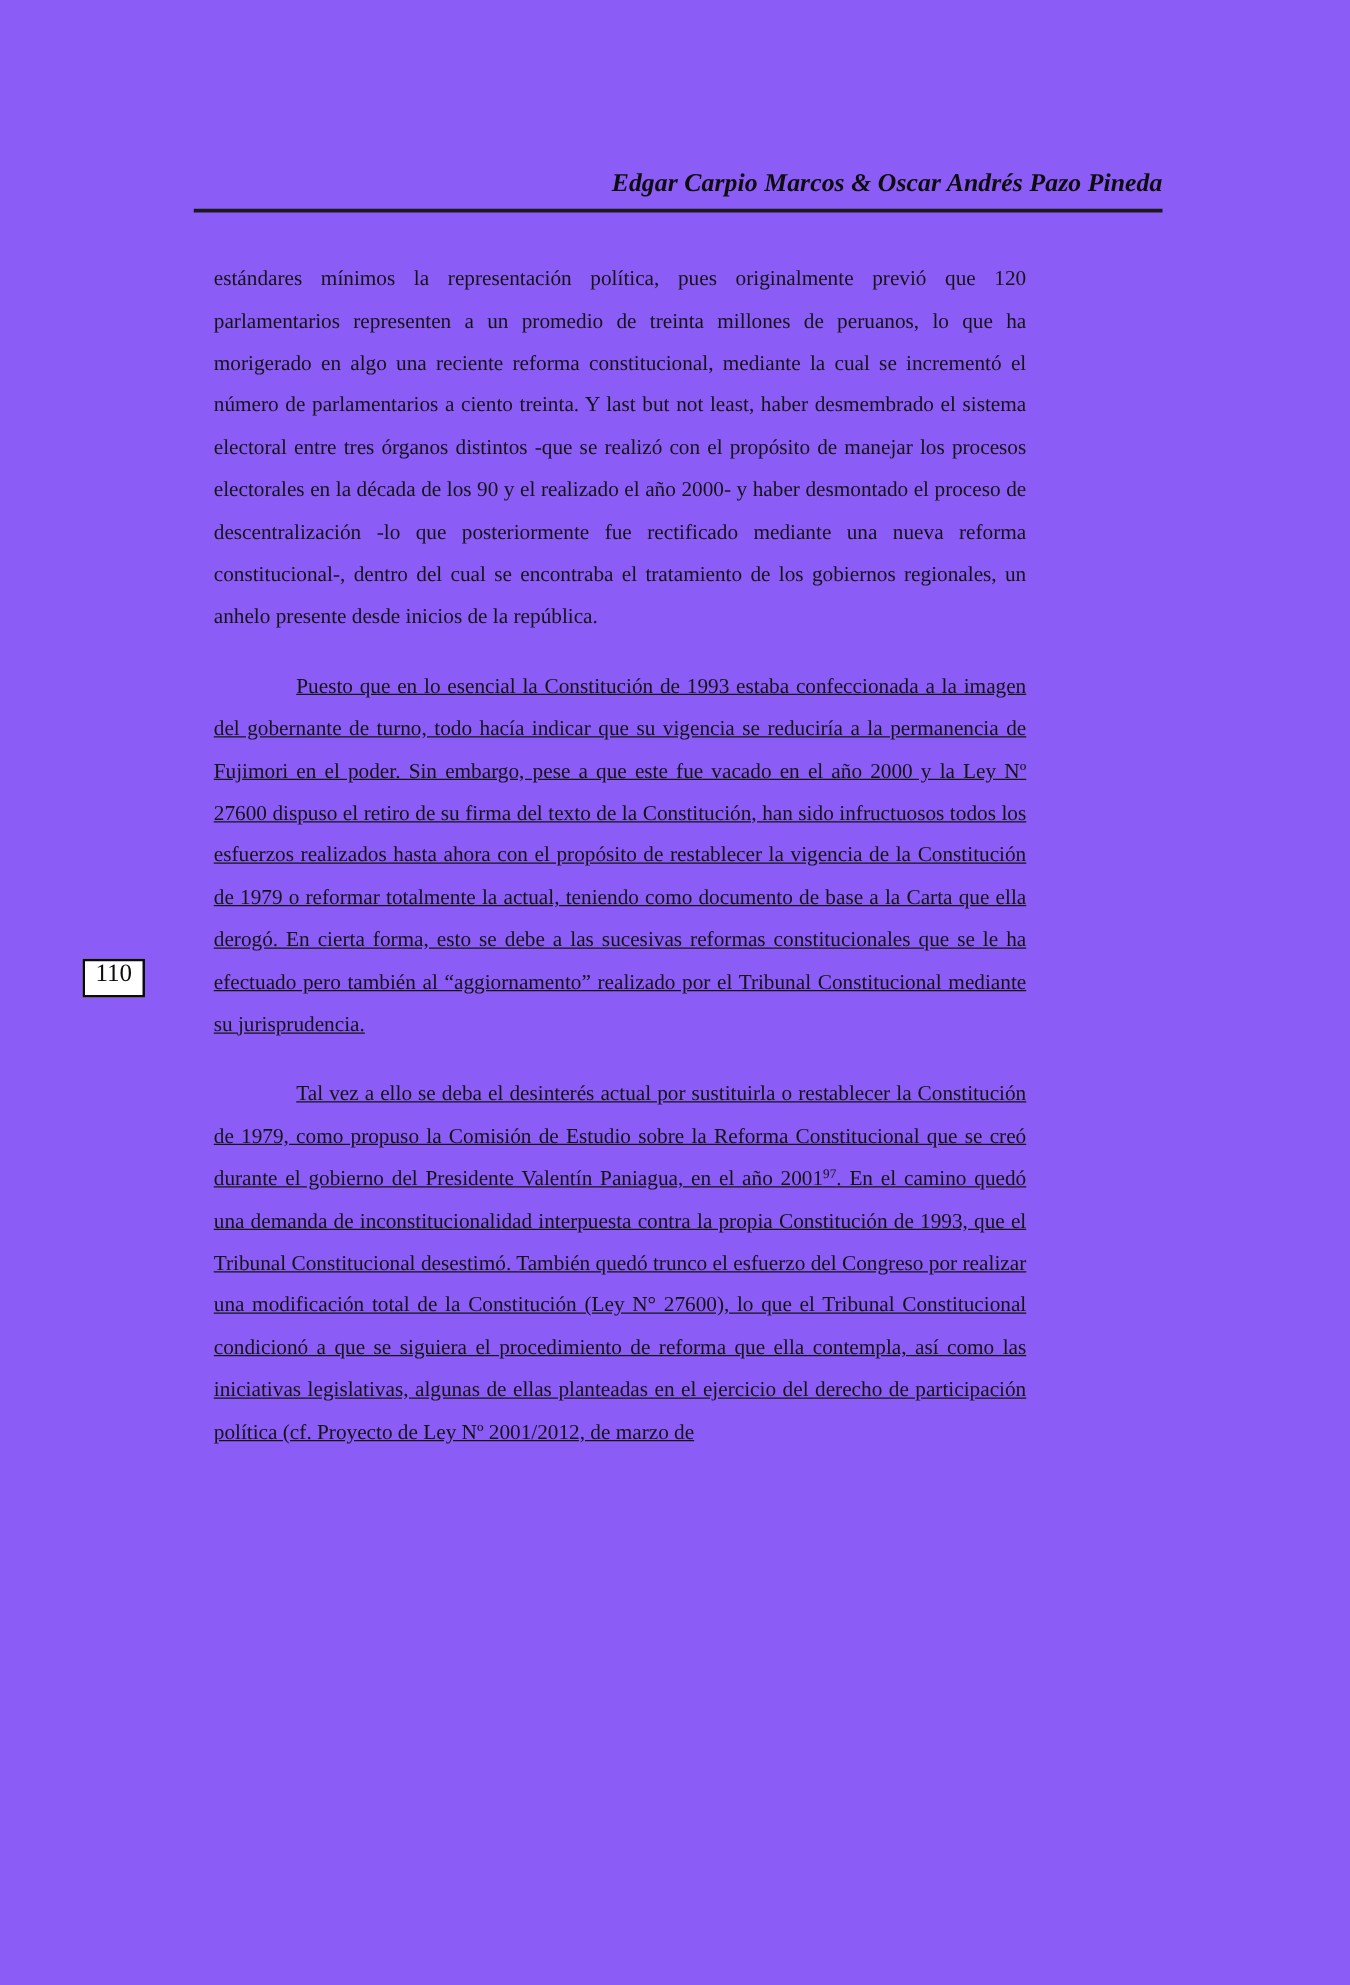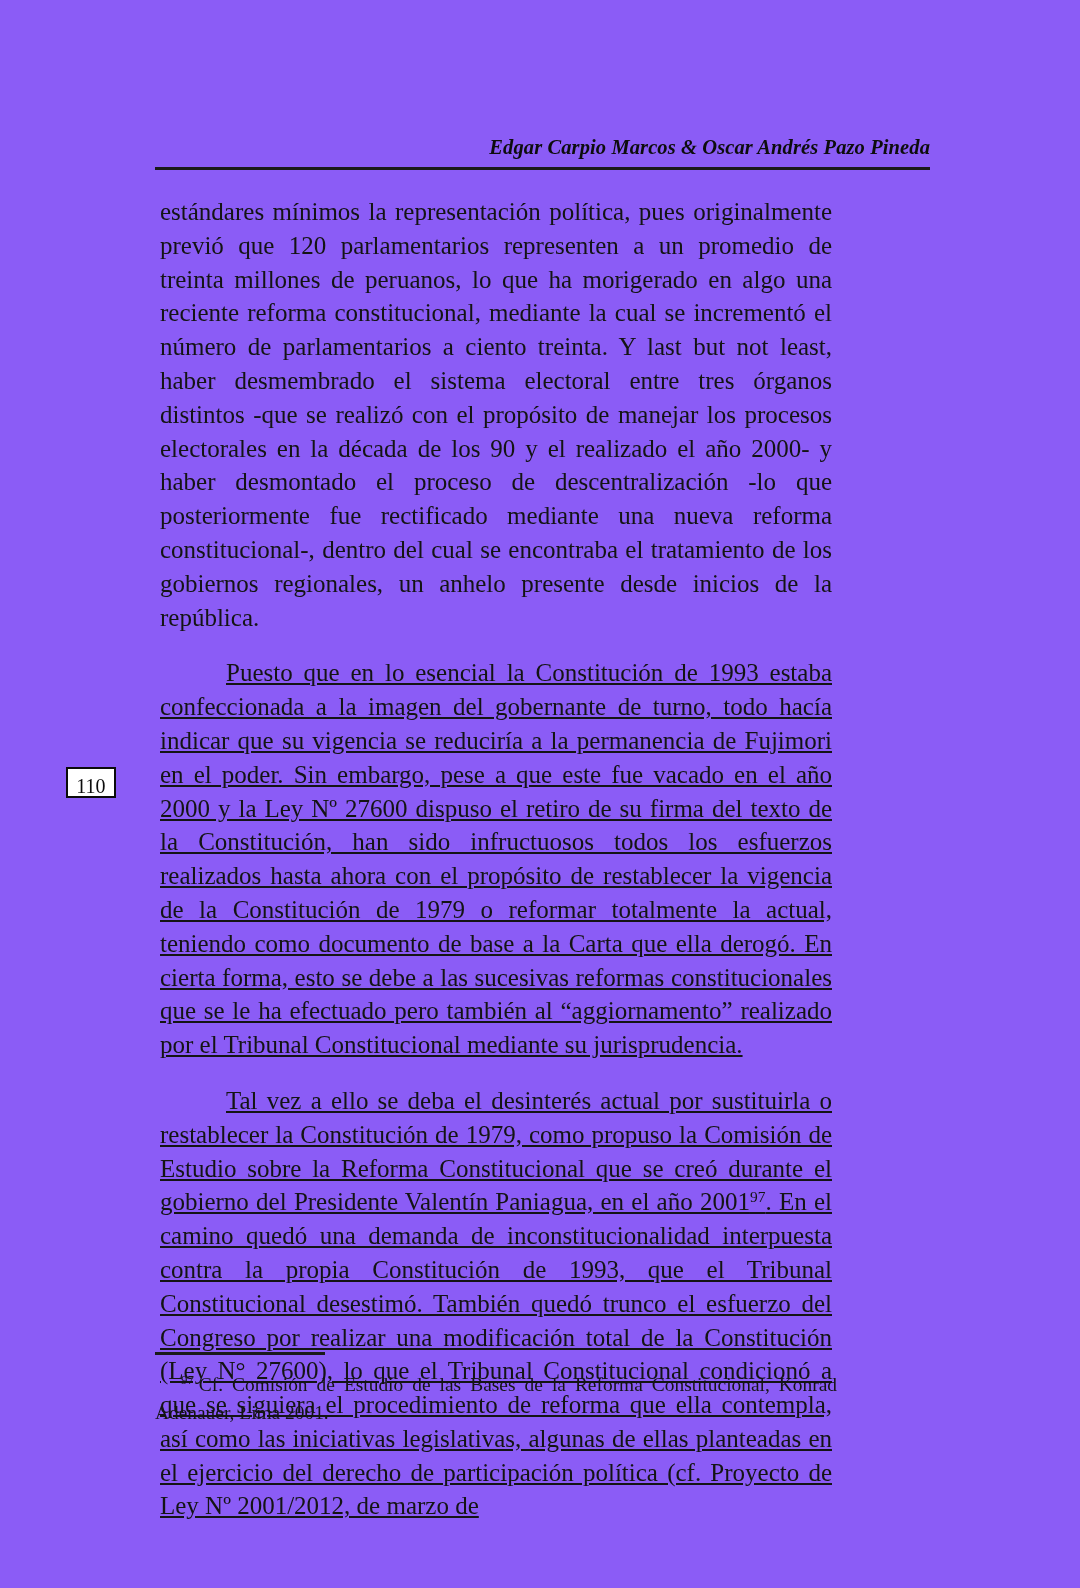--- a/index.html
+++ b/index.html
@@ -44,42 +44,42 @@
   
   .folio-box {
     position: absolute;
     left: 66px;
     top: 767px;
     width: 50px;
     height: 31px;
     border: 2.5px solid #0b0b0b;
     box-sizing: border-box;
     display: flex;
-    align-items: flex-end;
+    align-items: flex-start;
     justify-content: center;
     background: #ffffff;
   }
   .folio-box .folio-num {
     font-size: 20px;
     line-height: 1;
     color: #0d0d0d;
   }
 
   
   .column {
     position: absolute;
     left: 155px;
     top: 190px;
     width: 682px;
   }
   p.body {
-    margin: 5px;
+    margin: 16px;
     text-align: justify;
     text-justify: inter-word;
-    font-size: 25px;
+    font-size: 17px;
     line-height: 33.8px;
     color: #141414;
     -webkit-hyphens: none;
     hyphens: none;
   }
   p.body + p.body {
     margin-top: 22px;
   }
   p.body.indent {
     text-indent: 66px;
@@ -141,18 +141,14 @@
   <div class="column">
 
     <p class="body">estándares mínimos la representación política, pues originalmente previó que 120 parlamentarios representen a un promedio de treinta millones de peruanos, lo que ha morigerado en algo una reciente reforma constitucional, mediante la cual se incrementó el número de parlamentarios a ciento treinta. Y last but not least, haber desmembrado el sistema electoral entre tres órganos distintos -que se realizó con el propósito de manejar los procesos electorales en la década de los 90 y el realizado el año 2000- y haber desmontado el proceso de descentralización -lo que posteriormente fue rectificado mediante una nueva reforma constitucional-, dentro del cual se encontraba el tratamiento de los gobiernos regionales, un anhelo presente desde inicios de la república.</p>
 
     <p class="body indent">Puesto que en lo esencial la Constitución de 1993 estaba confeccionada a la imagen del gobernante de turno, todo hacía indicar que su vigencia se reduciría a la permanencia de Fujimori en el poder. Sin embargo, pese a que este fue vacado en el año 2000 y la Ley Nº 27600 dispuso el retiro de su firma del texto de la Constitución, han sido infructuosos todos los esfuerzos realizados hasta ahora con el propósito de restablecer la vigencia de la Constitución de 1979 o reformar totalmente la actual, teniendo como documento de base a la Carta que ella derogó. En cierta forma, esto se debe a las sucesivas reformas constitucionales que se le ha efectuado pero también al “aggiornamento” realizado por el Tribunal Constitucional mediante su jurisprudencia.</p>
 
     <p class="body indent"><span>Tal vez a ello se deba el desinterés actual por sustituirla o restablecer la Constitución de 1979, como propuso la Comisión de Estudio sobre la Reforma Constitucional que se creó durante el gobierno del Presidente Valentín Paniagua, en el año 2001</span><sup class="fn-ref">97</sup><span>. En el camino quedó una demanda de inconstitucionalidad interpuesta contra la propia Constitución de 1993, que el Tribunal Constitucional desestimó. También quedó trunco el esfuerzo del Congreso por realizar una modificación total de la Constitución (Ley N° 27600), lo que el Tribunal Constitucional condicionó a que se siguiera el procedimiento de reforma que ella contempla, así como las iniciativas legislativas, algunas de ellas planteadas en el ejercicio del derecho de participación política (cf. Proyecto de Ley Nº 2001/2012, de marzo de</span></p>
 
   </div>
 
-  <div class="footnote-area">
-    <div class="footnote-rule"></div>
-    <p class="footnote"><sup class="fn-num">97</sup><span>Cf. Comisión de Estudio de las Bases de la Reforma Constitucional, Konrad Adenauer, Lima 2001.</span></p>
-  </div>
 
 </div>
 
 </body></html>

